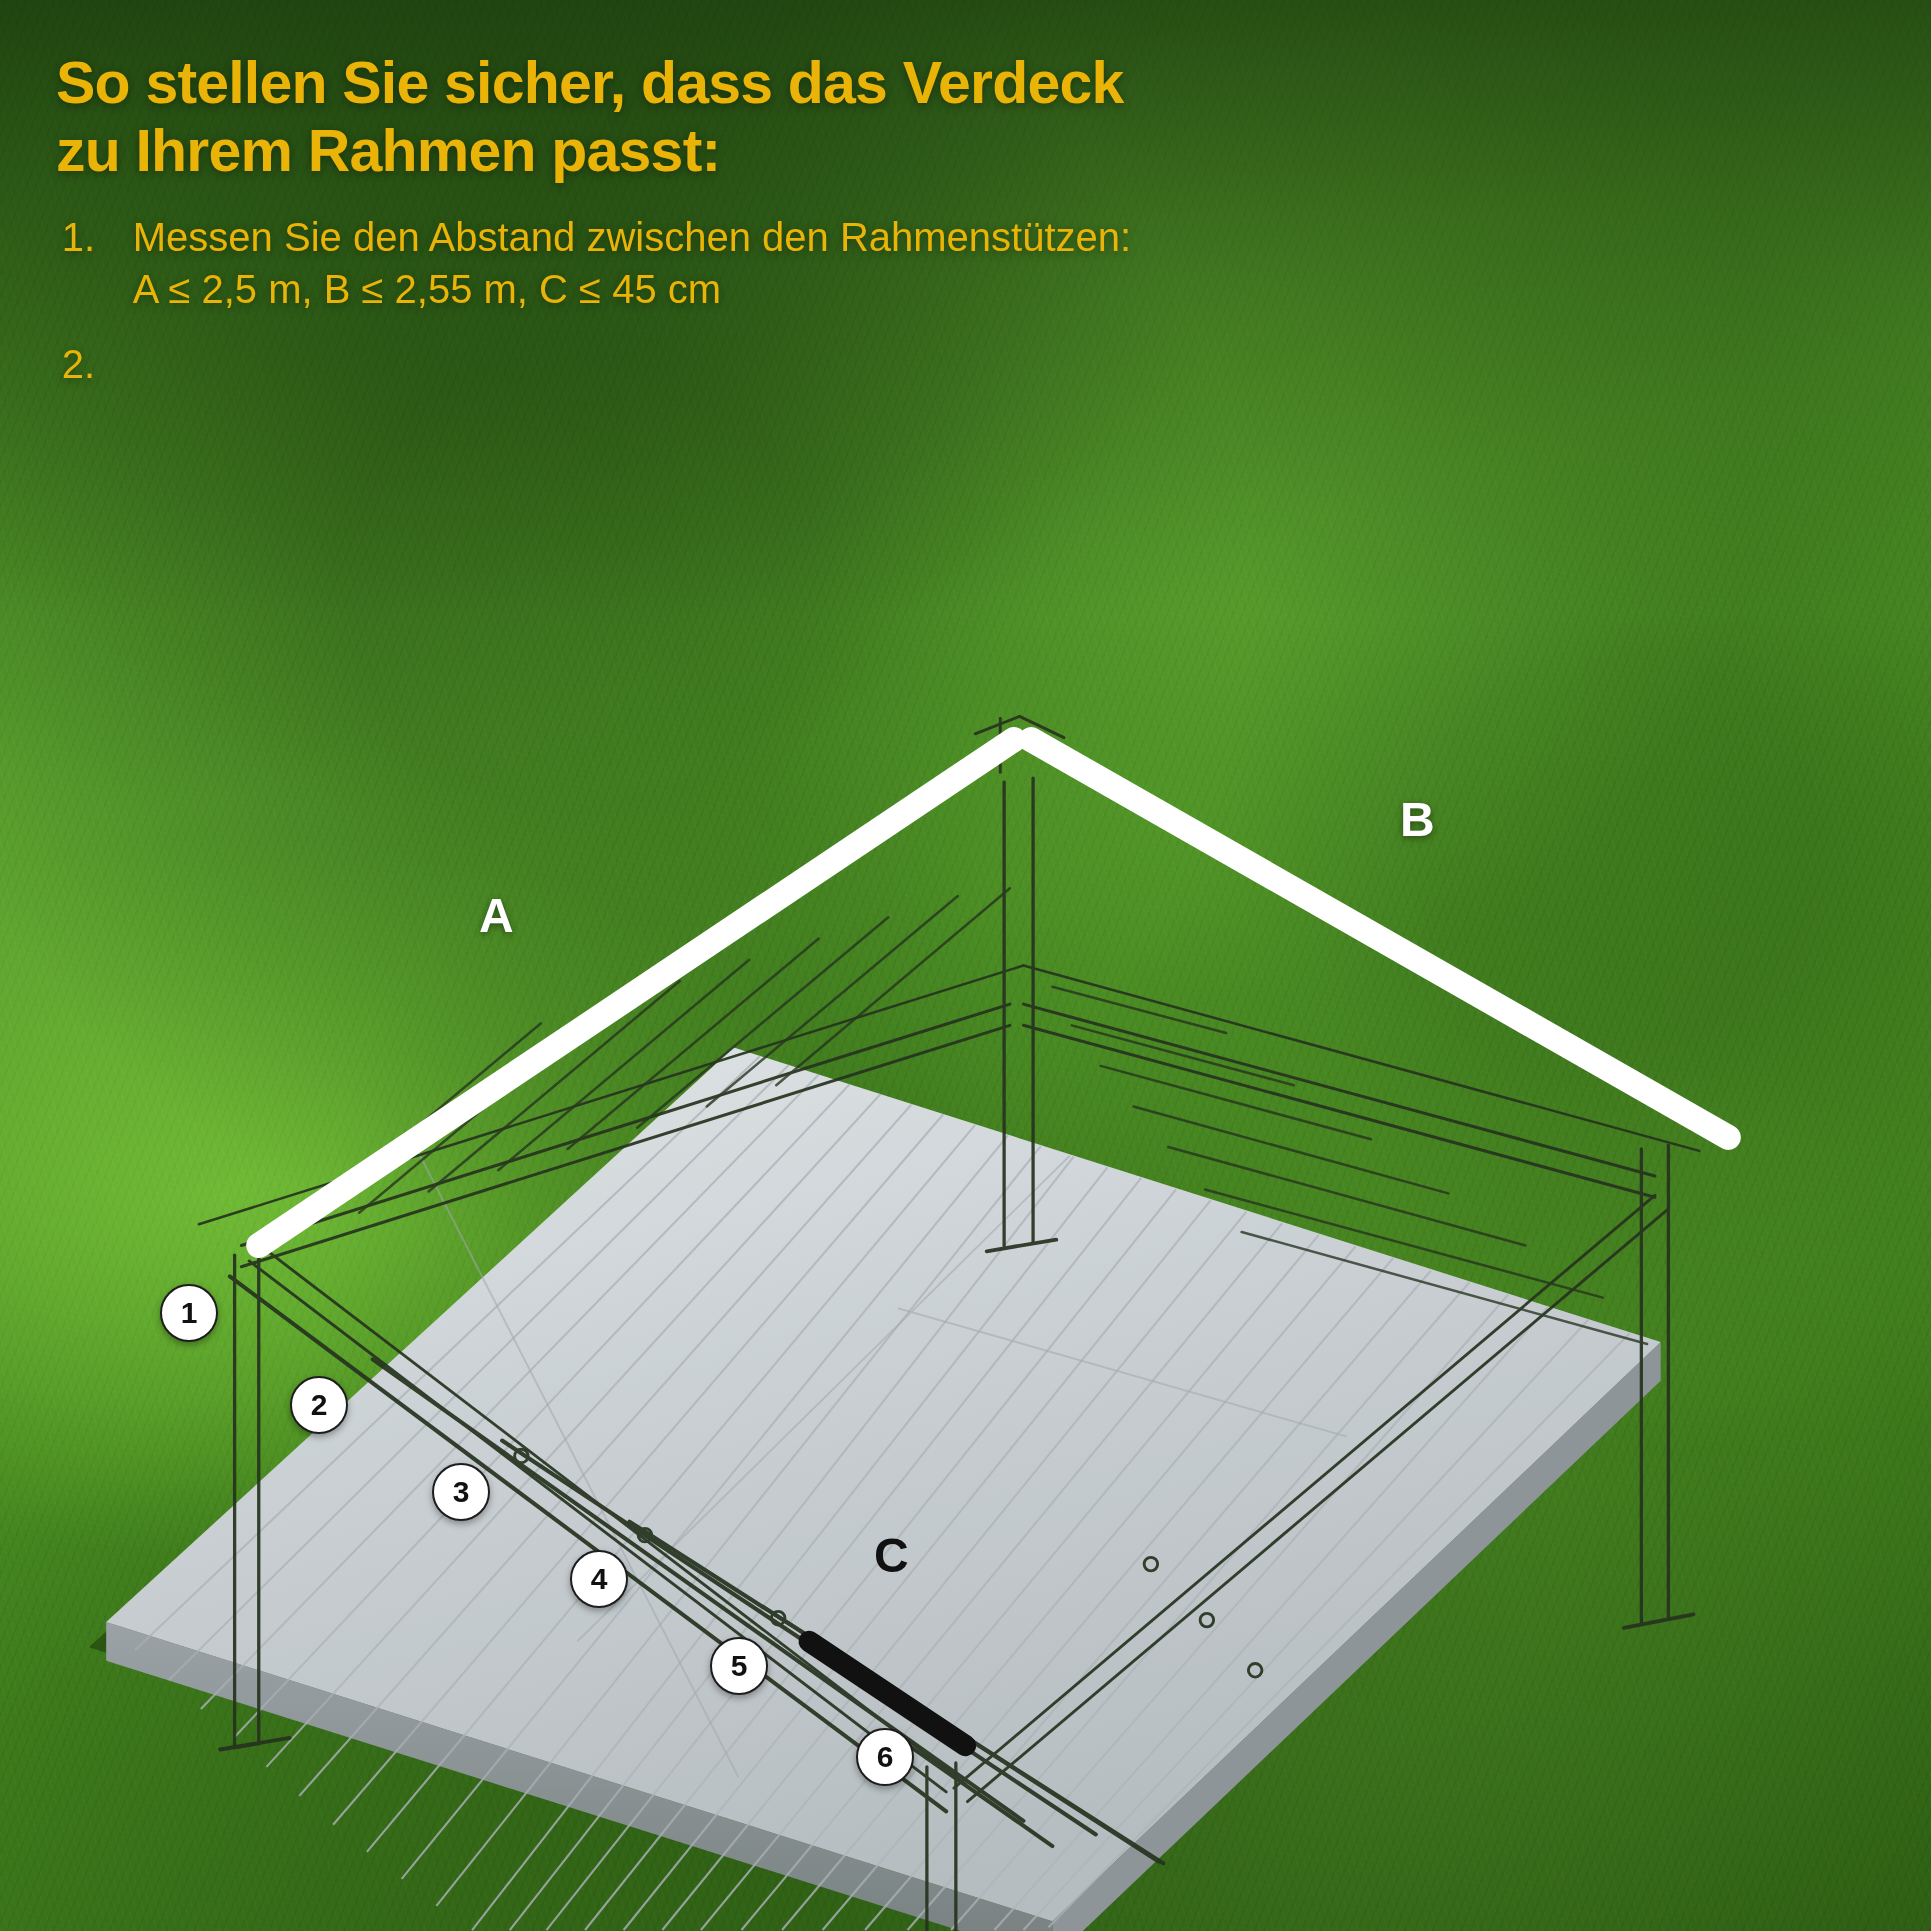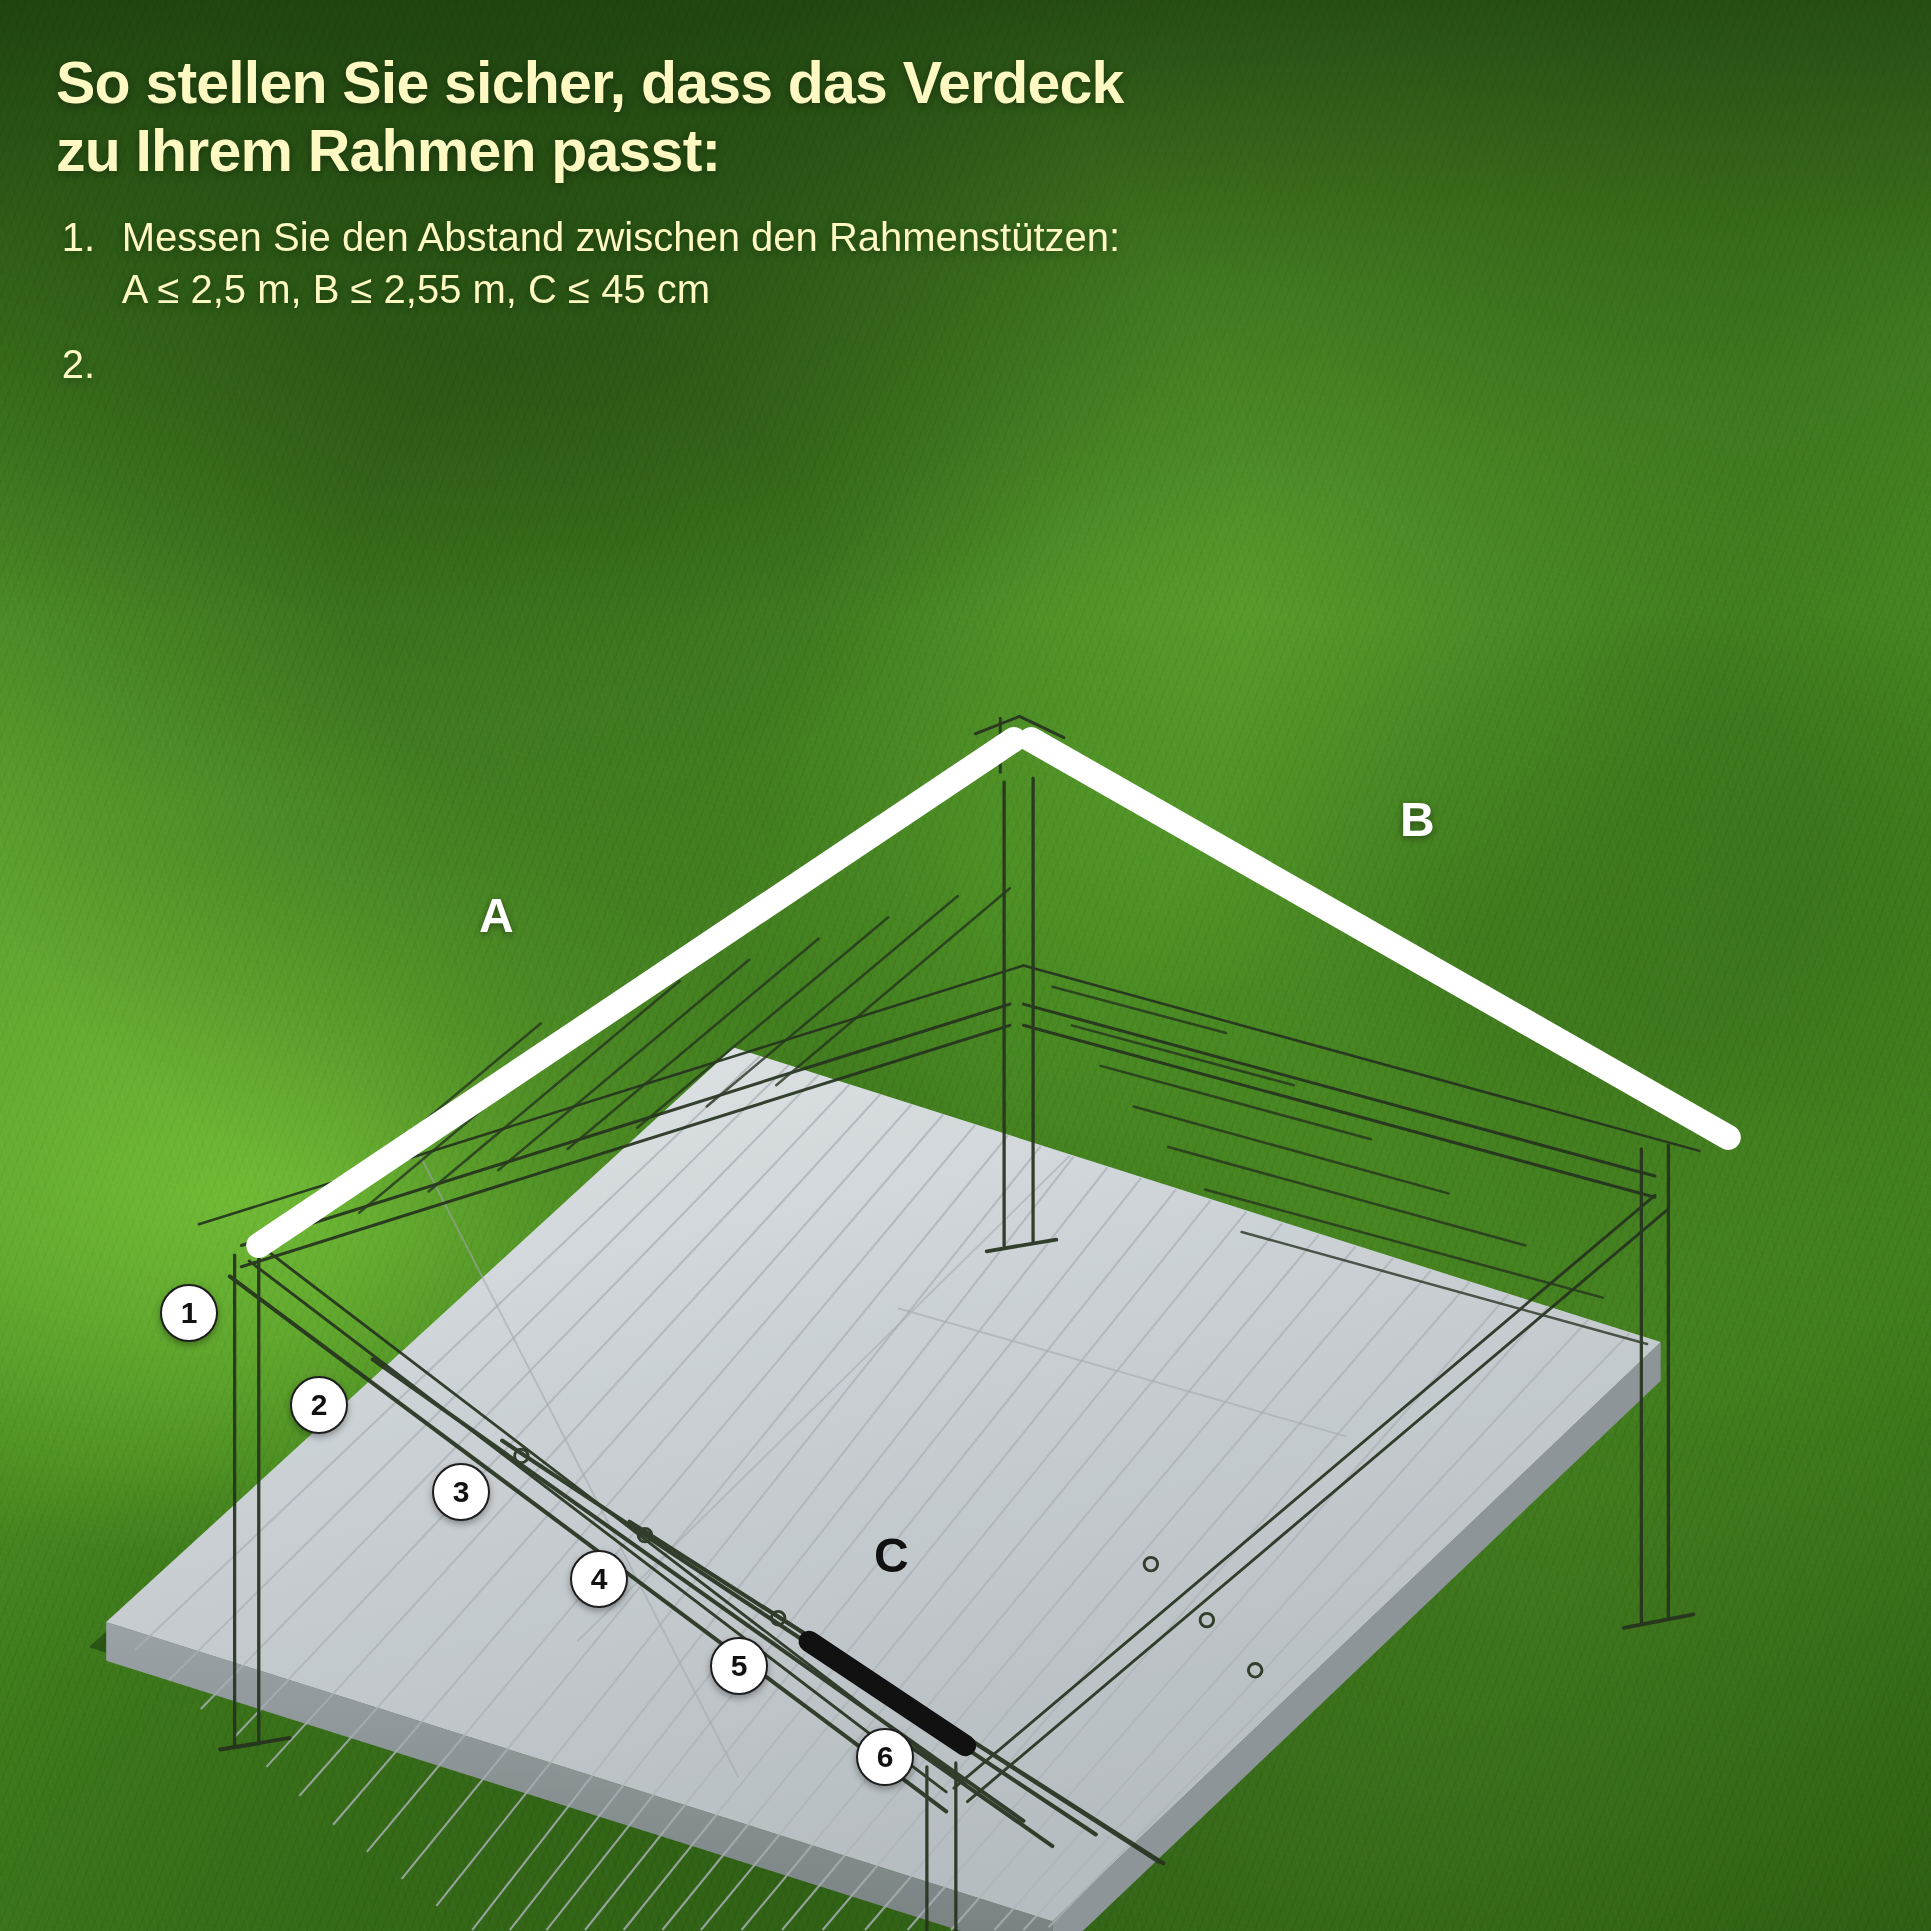--- a/index.html
+++ b/index.html
@@ -56,21 +56,21 @@
     left: 0; top: 0; right: 0; height: 618px;
     background: linear-gradient(180deg, rgba(10,28,6,.55) 0%, rgba(10,28,6,.28) 45%, rgba(10,28,6,0) 100%);
   }
 
   
   .text-block {
     position: absolute;
     left: 56px;
     top: 50px;
     width: 1583px;
-    color: #fef9c3;
+    color: #eab308;
     text-shadow: 0 1.9px 9.7px rgba(0,0,0,.38);
   }
   .headline {
     font-size: 59px;
     font-weight: 700;
     line-height: 1.15;
     letter-spacing: -0.8px;
     margin: 0 0 25px 0;
     white-space: pre-line;
   }
@@ -88,20 +88,21 @@
     font-weight: 400;
   }
   .step-num {
     flex: 0 0 auto;
     width: 60px;
     text-align: left;
     padding-left: 5.8px;
   }
   .step-text {
     white-space: pre-line;
+    margin-left: 11px;
   }
 
   
   .scene {
     position: absolute;
     inset: 0;
   }
   .scene svg { display: block; }
 
   .label-letter {

